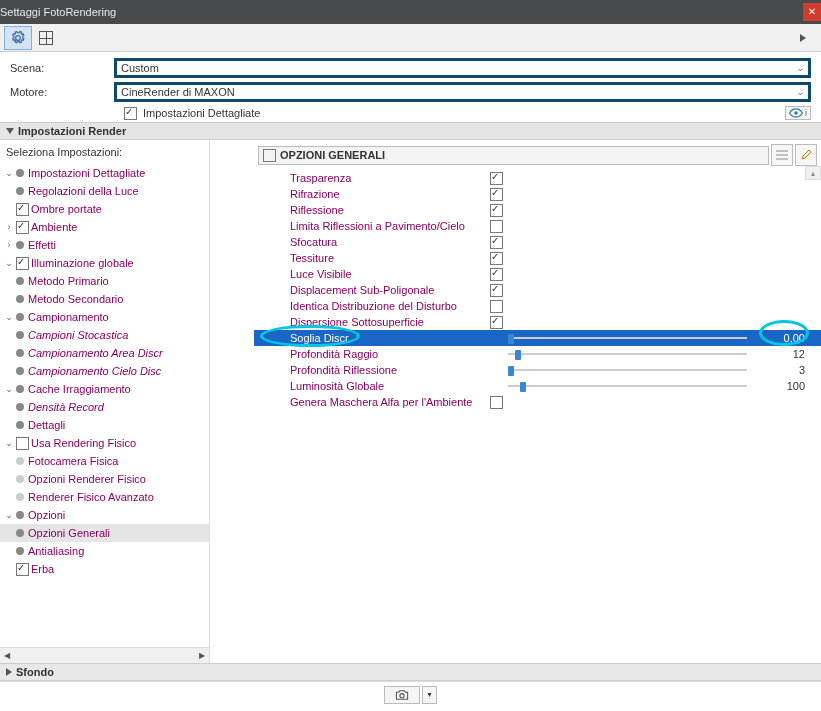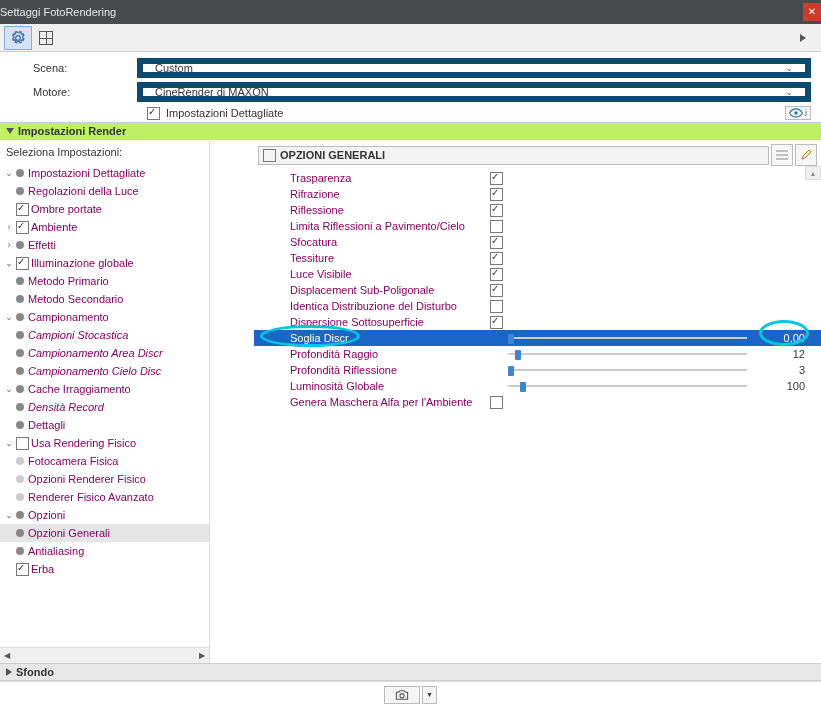--- a/index.html
+++ b/index.html
@@ -13,32 +13,32 @@
   .toolbar .tbtn.active { background: #d5e4f3; border: 1px solid #7eb1e2; }
   .toolbar .right { margin-left: auto; display:flex; align-items:center; }
 
   .gear-svg { width:14px; height:14px; }
   .grid-icon { width:14px; height:14px; border:1px solid #555; position:relative; }
   .grid-icon::before,.grid-icon::after{content:"";position:absolute;background:#555;}
   .grid-icon::before{left:50%;top:0;width:1px;height:100%;}
   .grid-icon::after{top:50%;left:0;height:1px;width:100%;}
   .tri-right{width:0;height:0;border-top:4px solid transparent;border-bottom:4px solid transparent;border-left:6px solid #555;}
 
-  .form-area { background:#fff; padding:6px 10px 2px 10px;margin-left:23px; }
+  .form-area { background:#fff; padding:6px 10px 2px 10px; }
   .form-row { display:flex; align-items:center; margin-bottom:4px; }
   .form-row .lbl { width:104px; }
   .form-row .field { flex:1; }
-  .select { width:100%; height:20px; border:6px solid #0c4a6e; background:#fff; display:flex; align-items:center; justify-content:space-between; padding:0 12px; }
+  .select { width:100%; height:20px; border:3px solid #0c4a6e; background:#fff; display:flex; align-items:center; justify-content:space-between; padding:0 4px; }
   .select .chev { font-size:9px; color:#666; }
 
   .detail-row { display:flex; align-items:center; margin-left:114px; gap:6px; }
   .detail-row .spacer { flex:1; }
   .detail-row .eye-btn { border:1px solid #bbb; padding:1px 3px; display:flex; align-items:center; gap:2px; background:#f6f6f6; }
 
-  .section-hdr { background:#bef264; border-top:1px solid #ccc; border-bottom:1px solid #ccc; padding:2px 6px; display:flex; align-items:center; gap:4px; font-weight:600; }
+  .section-hdr { background:#e5e5e5; border-top:1px solid #ccc; border-bottom:1px solid #ccc; padding:2px 6px; display:flex; align-items:center; gap:4px; font-weight:600; }
   .section-hdr .tri-down{width:0;height:0;border-left:4px solid transparent;border-right:4px solid transparent;border-top:6px solid #555;}
 
   .main { display:flex; height: calc(711px - 24px - 28px - 92px - 18px - 26px); gap: 44px; }
   .sidebar { width:210px; border-right:1px solid #ddd; padding:4px 0; background:#fff; position:relative; }
   .sidebar-label { padding:2px 6px 6px 6px; }
   .tree { overflow:hidden; }
   .tree .node { display:flex; align-items:center; height:18px; padding:0 4px; white-space:nowrap; cursor:pointer; }
   .tree .node.selected { background:#e5e5e5; }
   .tree .exp { width:10px; height:10px; display:flex; align-items:center; justify-content:center; margin-right:2px; font-size:9px; color:#666; }
   .tree .exp.empty { visibility:hidden; }

